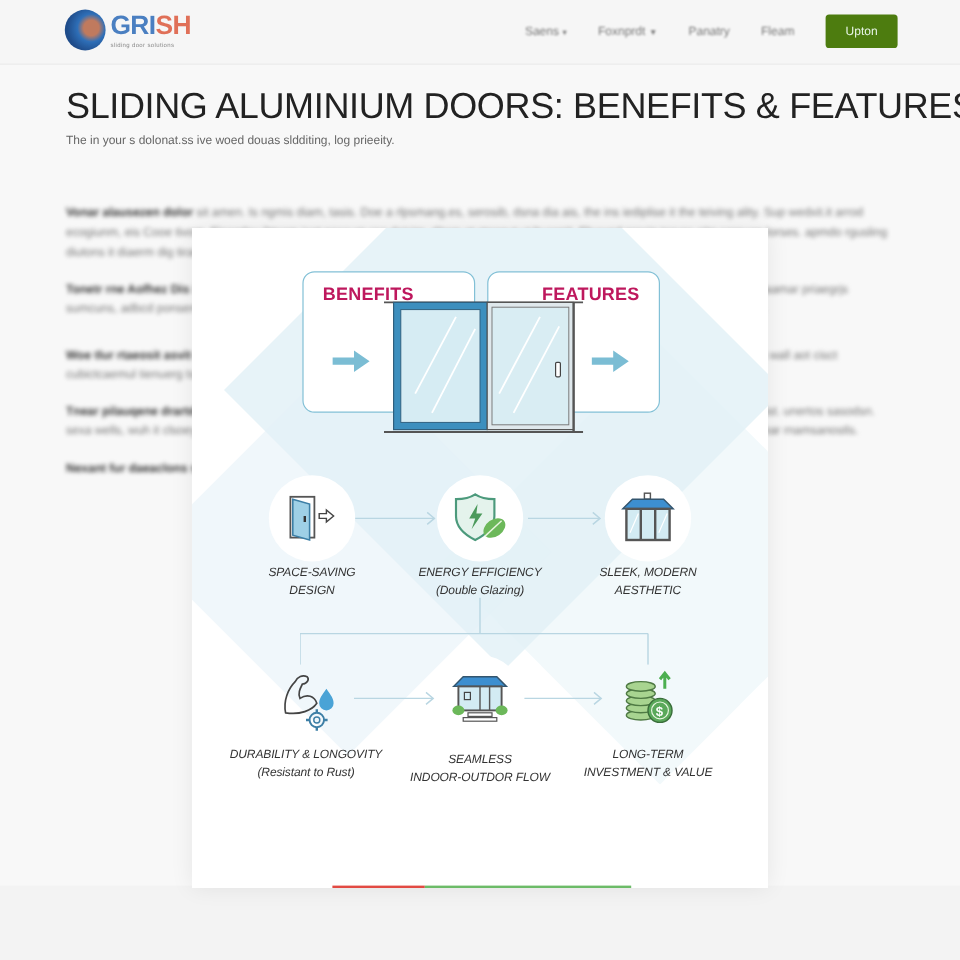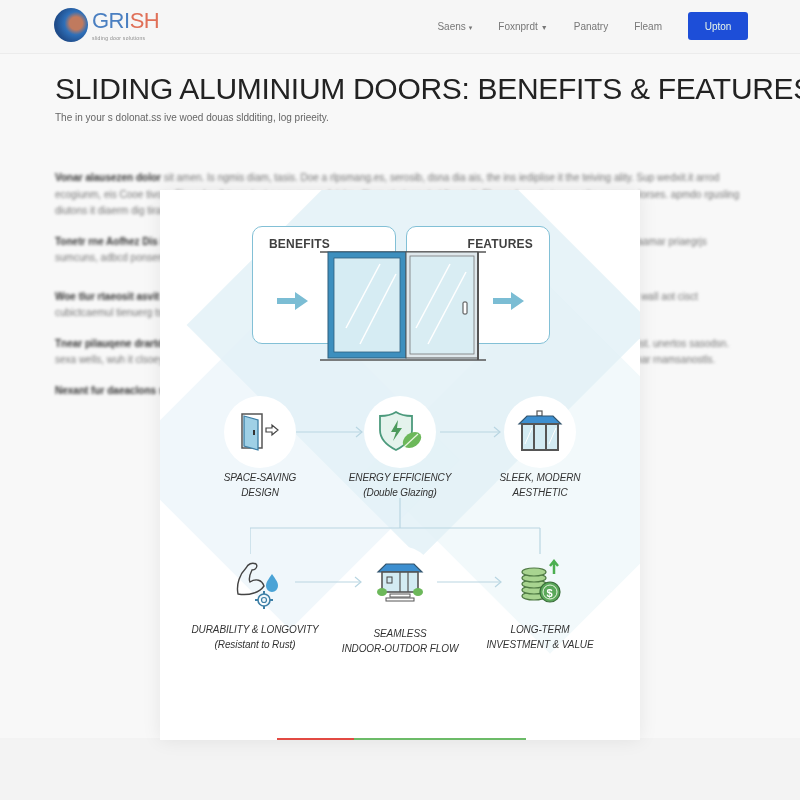--- a/index.html
+++ b/index.html
@@ -3,43 +3,43 @@
 <meta charset="utf-8">
 <style>
   * { box-sizing: border-box; margin: 0; padding: 0; }
   html, body { width: 800px; height: 800px; overflow: hidden; background: #f7f7f7; font-family: "Liberation Sans", sans-serif; color: #222; }
   .page { position: relative; width: 800px; height: 800px; background: #f8f8f8; }
   
   .header { position: absolute; left: 0; top: 0; width: 800px; height: 54px; background: #f6f6f6; border-bottom: 1px solid #ececec; }
   .logo { position: absolute; left: 54px; top: 8px; display: flex; align-items: center; }
   .logo-mark { width: 34px; height: 34px; border-radius: 50%; background: radial-gradient(circle at 65% 45%, #c07a5e 0 22%, #2e6fb8 40%, #1f4c8a 70%); filter: blur(0.6px); }
   .logo-text { margin-left: 4px; display: flex; flex-direction: column; }
-  .logo-word { font-size: 22px; font-weight: normal; letter-spacing: -0.5px; line-height: 22px; filter: blur(0.5px); }
+  .logo-word { font-size: 22px; font-weight: bold; letter-spacing: -0.5px; line-height: 22px; filter: blur(0.5px); }
   .logo-word .a { color: #4a7fc1; } .logo-word .b { color: #e07058; }
   .logo-tag { font-size: 5px; color: #8a8a8a; margin-top: 3px; filter: blur(0.6px); letter-spacing: 0.3px; }
   .nav { position: absolute; right: 52px; top: 12px; display: flex; align-items: center; gap: 26px; }
   .nav-item { font-size: 10px; color: #777; filter: blur(0.7px); }
   .nav-item .caret { font-size: 7px; margin-left: 3px; }
-  .cta { width: 60px; height: 28px; background: #1d4ed8; color: #e8f5e8; font-size: 10px; border-radius: 3px; display: flex; align-items: center; justify-content: center; filter: blur(0.5px); }
+  .cta { width: 60px; height: 28px; background: #4d7c0f; color: #e8f5e8; font-size: 10px; border-radius: 3px; display: flex; align-items: center; justify-content: center; filter: blur(0.5px); }
   
   .title { position: absolute; left: 55px; top: 72px; font-size: 30px; letter-spacing: -0.3px; color: #222; font-weight: normal; white-space: nowrap; }
   .subtitle { position: absolute; left: 55px; top: 108px; font-size: 10px; color: #666; line-height: 19px; }
   
   .article { position: absolute; left: 55px; top: 170px; width: 695px; filter: blur(1.6px); color: #777; font-size: 10px; line-height: 16.5px; }
   .article p { margin-bottom: 14px; }
   .article b { color: #333; }
   
   .card { position: absolute; left: 160px; top: 190px; width: 480px; height: 550px; background: #fff; box-shadow: 0 0 18px rgba(0,0,0,0.08); overflow: hidden; }
   .diamond { position: absolute; background: #e3f1f7; transform: rotate(45deg); }
   .d1 { left: 95px; top: -30px; width: 330px; height: 330px; opacity: 0.85; }
   .d2 { left: 10px; top: 150px; width: 240px; height: 240px; opacity: 0.55; }
   .d3 { left: 260px; top: 150px; width: 260px; height: 260px; opacity: 0.45; }
   .feature-box { position: absolute; top: 36px; width: 144px; height: 118px; border: 1.5px solid #82c0d6; border-radius: 10px; background: #fff; }
   .fb-left { left: 92px; } .fb-right { left: 246px; }
-  .fb-label { position: absolute; top: 10px; font-size: 12px; font-weight: bold; color: #404040; letter-spacing: 0.2px; }
+  .fb-label { position: absolute; top: 10px; font-size: 15px; font-weight: bold; color: #be185d; letter-spacing: 0.2px; }
   .fb-left .fb-label { left: 16px; } .fb-right .fb-label { right: 16px; }
   .arrow-r { position: absolute; top: 64px; width: 32px; height: 20px; }
   .fb-left .arrow-r { left: 24px; } .fb-right .arrow-r { right: 24px; }
   .door-svg { position: absolute; left: 160px; top: 58px; }
   .icon-circle { position: absolute; width: 72px; height: 72px; border-radius: 50%; background: #fff; display: flex; align-items: center; justify-content: center; }
   .label { position: absolute; font-size: 10px; color: #333; text-align: center; line-height: 15px; width: 150px; letter-spacing: -0.1px; font-style: italic; }
   .conn { position: absolute; }
   .cost-bar { position: absolute; left: 117px; top: 548px; width: 249px; height: 17px; display: flex; }
   .seg-red { background: #e24a43; height: 100%; }
   .seg-green { background: #6cbb68; height: 100%; }

